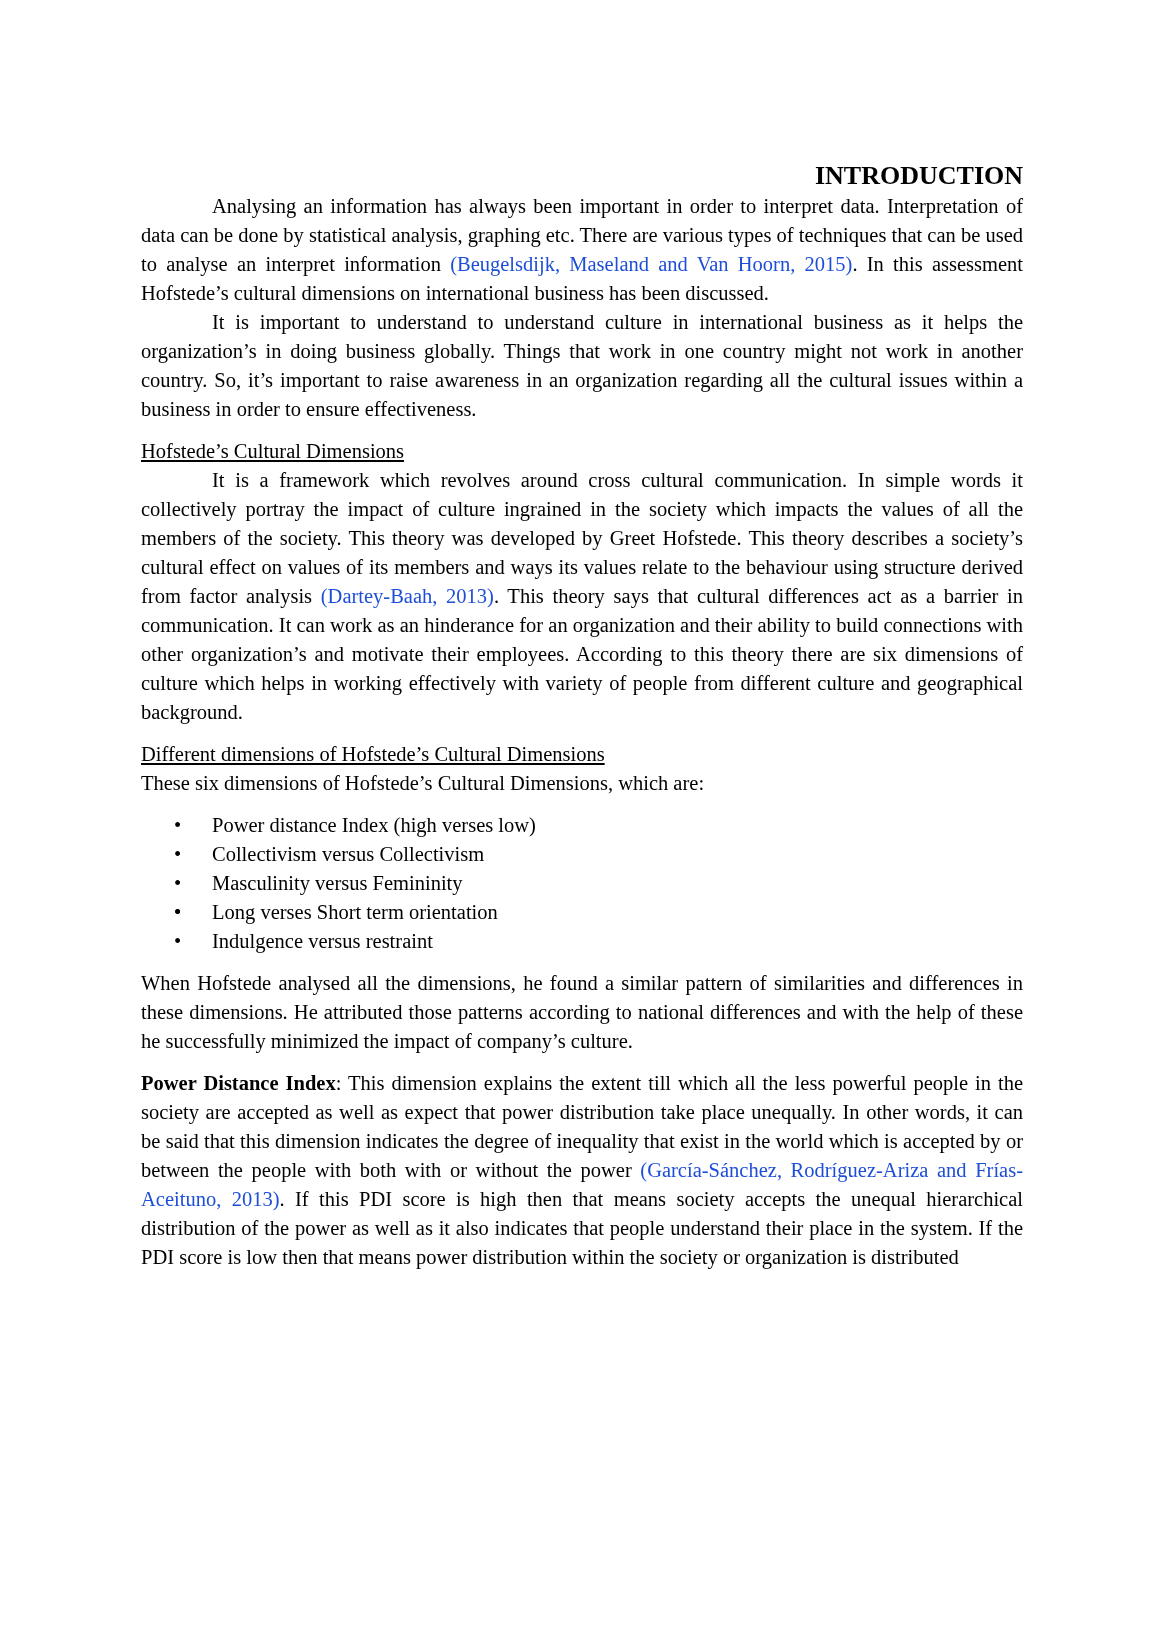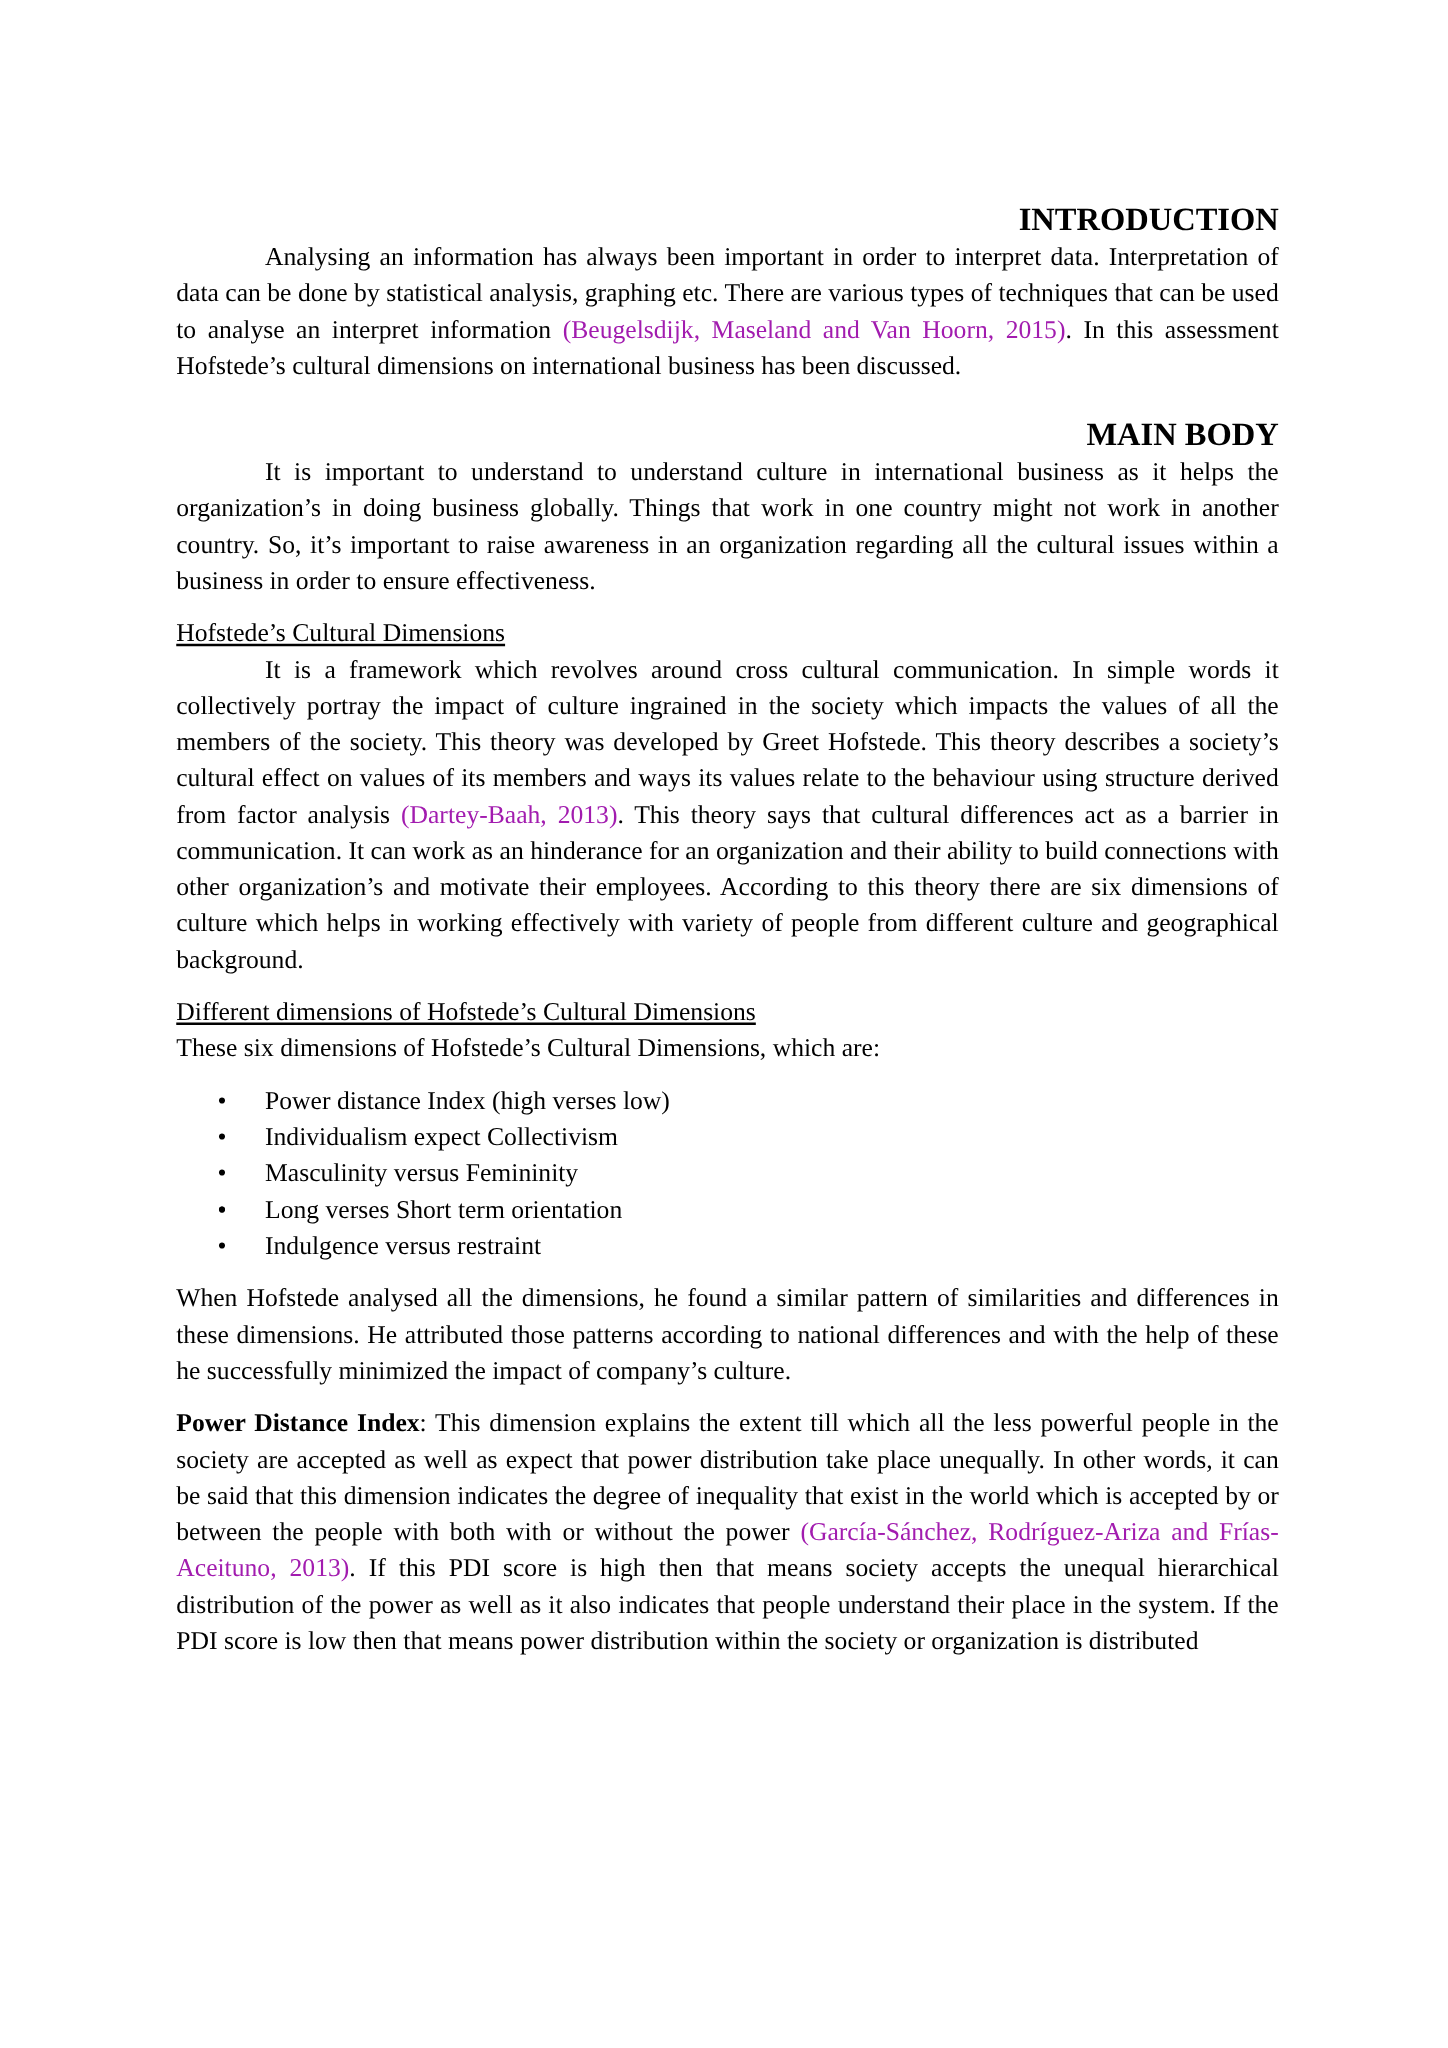--- a/index.html
+++ b/index.html
@@ -10,47 +10,46 @@
   }
   h1 {
     font-family: "Liberation Serif", serif; font-weight: bold; font-size: 26px;
     line-height: 32px; margin: 0; padding: 0; text-align: right;
   }
   h1.main { margin-top: 24px; }
   p { margin: 0; text-align: justify; }
   p.indent { text-indent: 71px; }
   .sub { text-decoration: underline; margin-top: 0; }
   .gap { margin-top: 13px; }
-  .cite { color: #a21caf; }
+  .cite { color: #1d4ed8; }
   ul { margin: 13px 0 13px 0; padding: 0; list-style: none; }
   ul li { position: relative; padding-left: 71px; }
   ul li .bullet { position: absolute; left: 33px; top: 0; }
   b { font-weight: bold; }
 </style>
 </head>
 <body>
 
 <div class="page">
 
   <h1>INTRODUCTION</h1>
   <p class="indent"><span>Analysing an information has always been important in order to interpret data. Interpretation of data can be done by statistical analysis, graphing etc. There are various types of techniques that can be used to analyse an interpret information </span><span class="cite">(Beugelsdijk, Maseland and Van Hoorn, 2015)</span><span>. In this assessment Hofstede’s cultural dimensions on international business has been discussed.</span></p>
 
-  <h1 class="main">MAIN BODY</h1>
 
   <p class="indent">It is important to understand to understand culture in international business as it helps the organization’s in doing business globally. Things that work in one country might not work in another country. So, it’s important to raise awareness in an organization regarding all the cultural issues within a business in order to ensure effectiveness.</p>
 
   <p class="sub gap">Hofstede’s Cultural Dimensions</p>
   <p class="indent"><span>It is a framework which revolves around cross cultural communication. In simple words it collectively portray the impact of culture ingrained in the society which impacts the values of all the members of the society. This theory was developed by Greet Hofstede. This theory describes a society’s cultural effect on values of its members and ways its values relate to the behaviour using structure derived from factor analysis </span><span class="cite">(Dartey-Baah, 2013)</span><span>. This theory says that cultural differences act as a barrier in communication. It can work as an hinderance for an organization and their ability to build connections with other organization’s and motivate their employees. According to this theory there are six dimensions of culture which helps in working effectively with variety of people from different culture and geographical background.</span></p>
 
   <p class="sub gap">Different dimensions of Hofstede’s Cultural Dimensions</p>
   <p>These six dimensions of Hofstede’s Cultural Dimensions, which are:</p>
 
   <ul>
     <li><span class="bullet">•</span><span>Power distance Index (high verses low)</span></li>
-    <li><span class="bullet">•</span><span>Individualism expect Collectivism</span></li>
+    <li><span class="bullet">•</span><span>Collectivism versus Collectivism</span></li>
     <li><span class="bullet">•</span><span>Masculinity versus Femininity</span></li>
     <li><span class="bullet">•</span></li>
     <li><span class="bullet">•</span><span>Long verses Short term orientation</span></li>
     <li><span class="bullet">•</span><span>Indulgence versus restraint</span></li>
   </ul>
 
   <p>When Hofstede analysed all the dimensions, he found a similar pattern of similarities and differences in these dimensions. He attributed those patterns according to national differences and with the help of these he successfully minimized the impact of company’s culture.</p>
 
   <p class="gap"><b>Power Distance Index</b><span>: This dimension explains the extent till which all the less powerful people in the society are accepted as well as expect that power distribution take place unequally. In other words, it can be said that this dimension indicates the degree of inequality that exist in the world which is accepted by or between the people with both with or without the power </span><span class="cite">(García-Sánchez, Rodríguez-Ariza and Frías-Aceituno, 2013)</span><span>. If this PDI score is high then that means society accepts the unequal hierarchical distribution of the power as well as it also indicates that people understand their place in the system. If the PDI score is low then that means power distribution within the society or organization is distributed</span></p>
 

